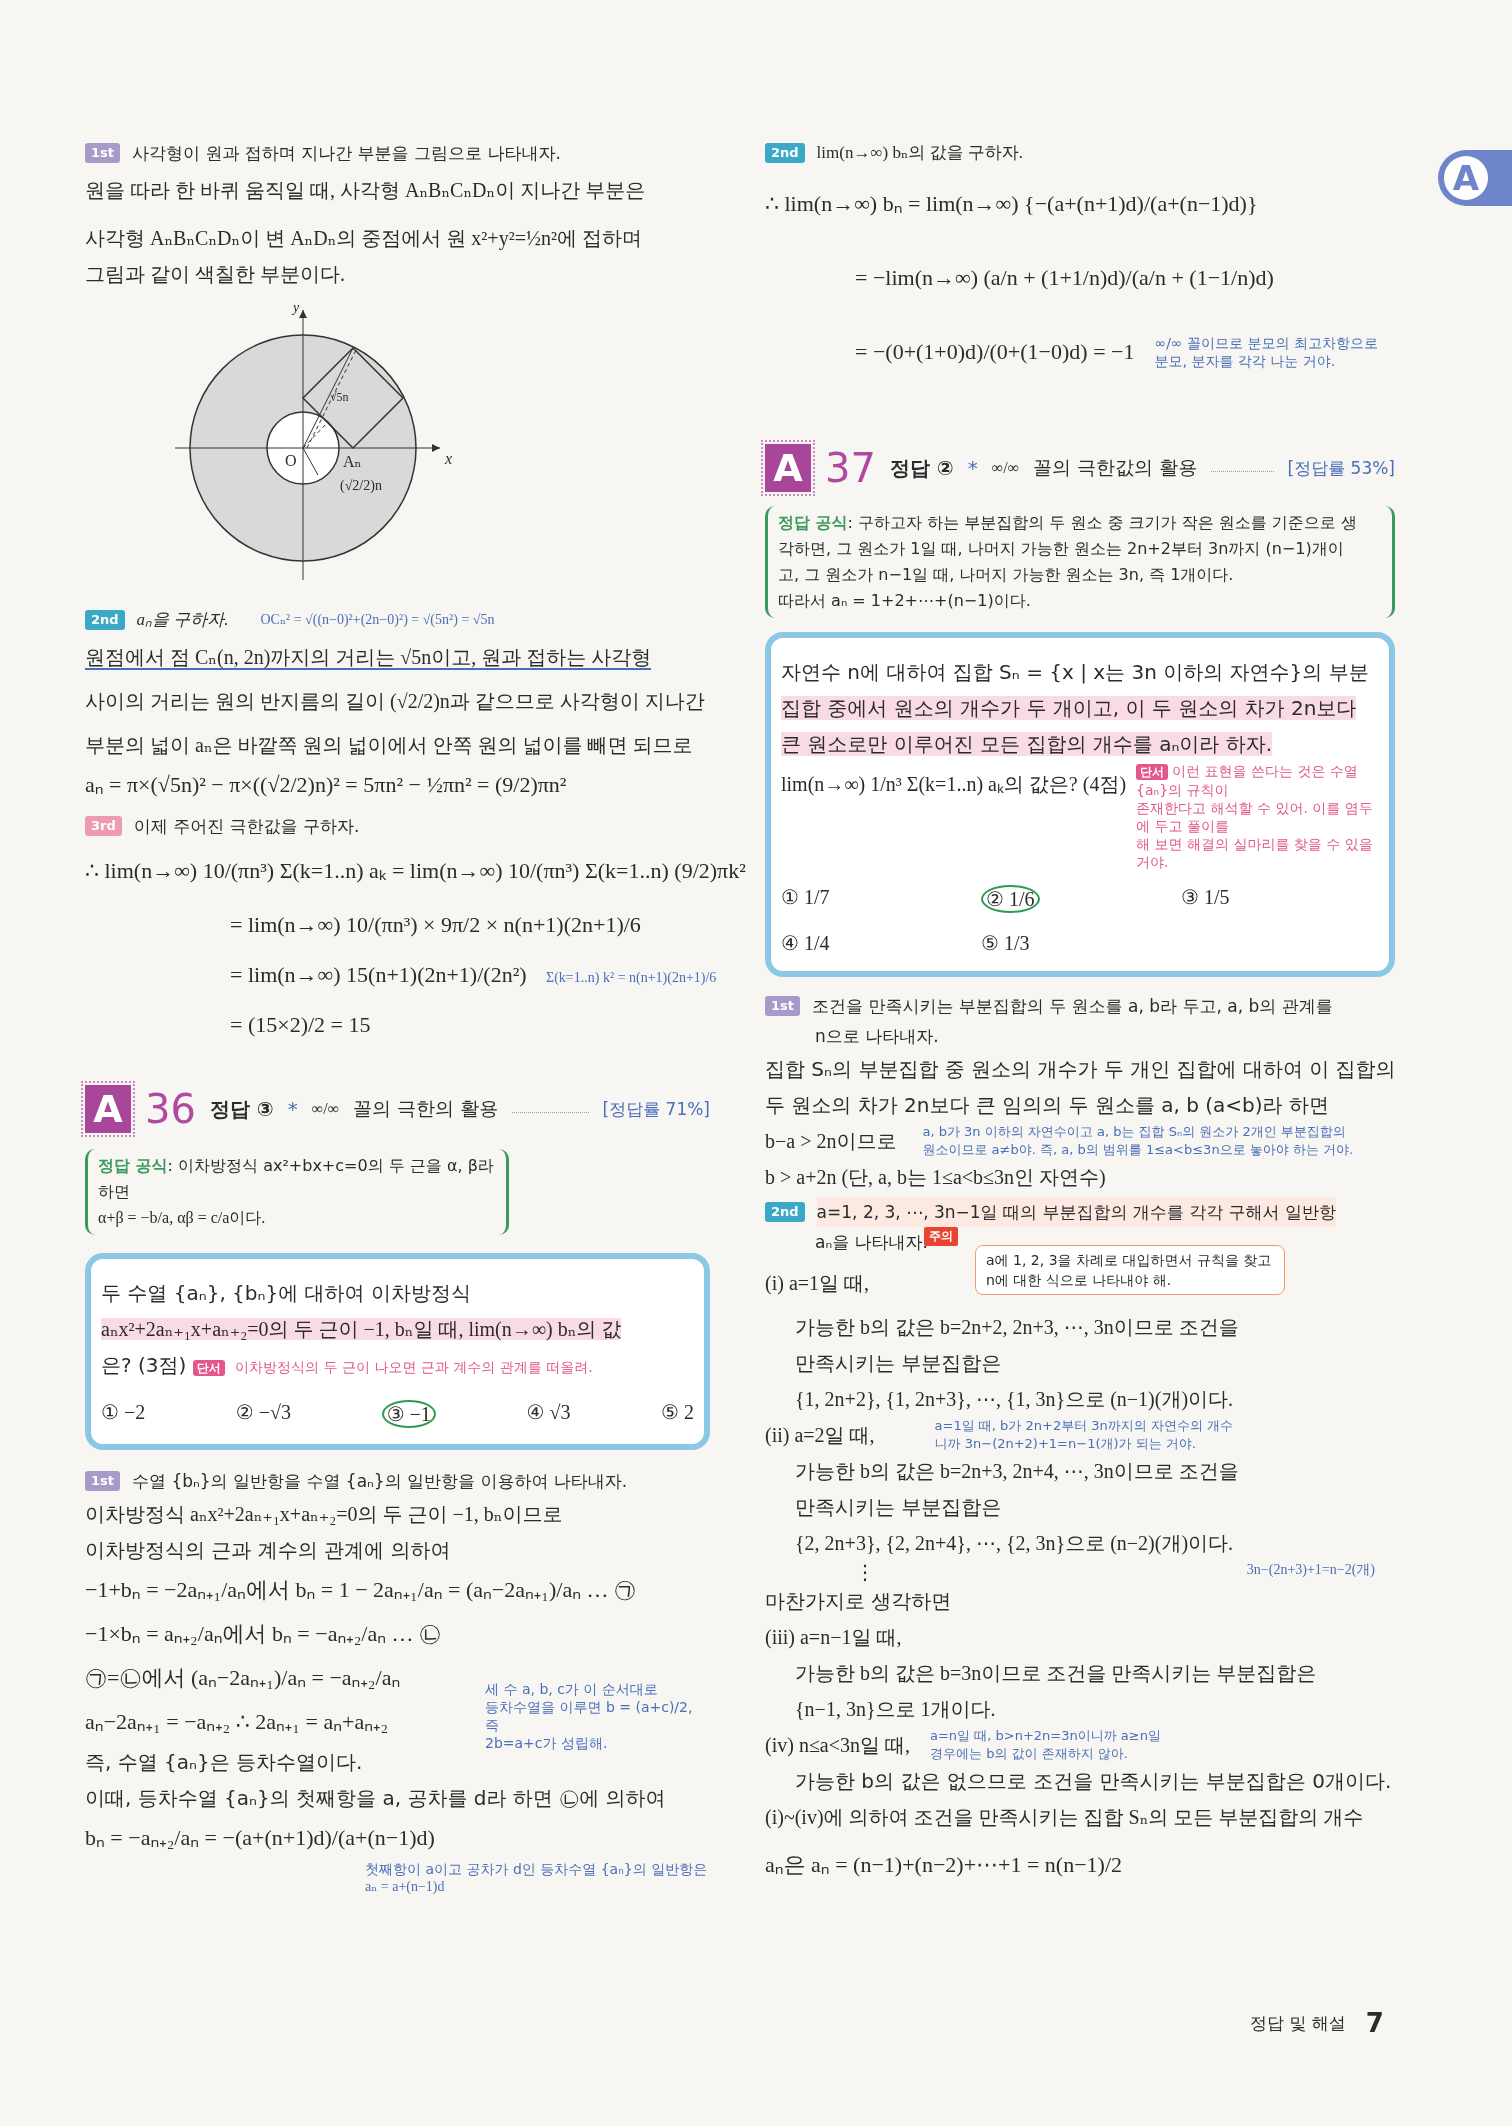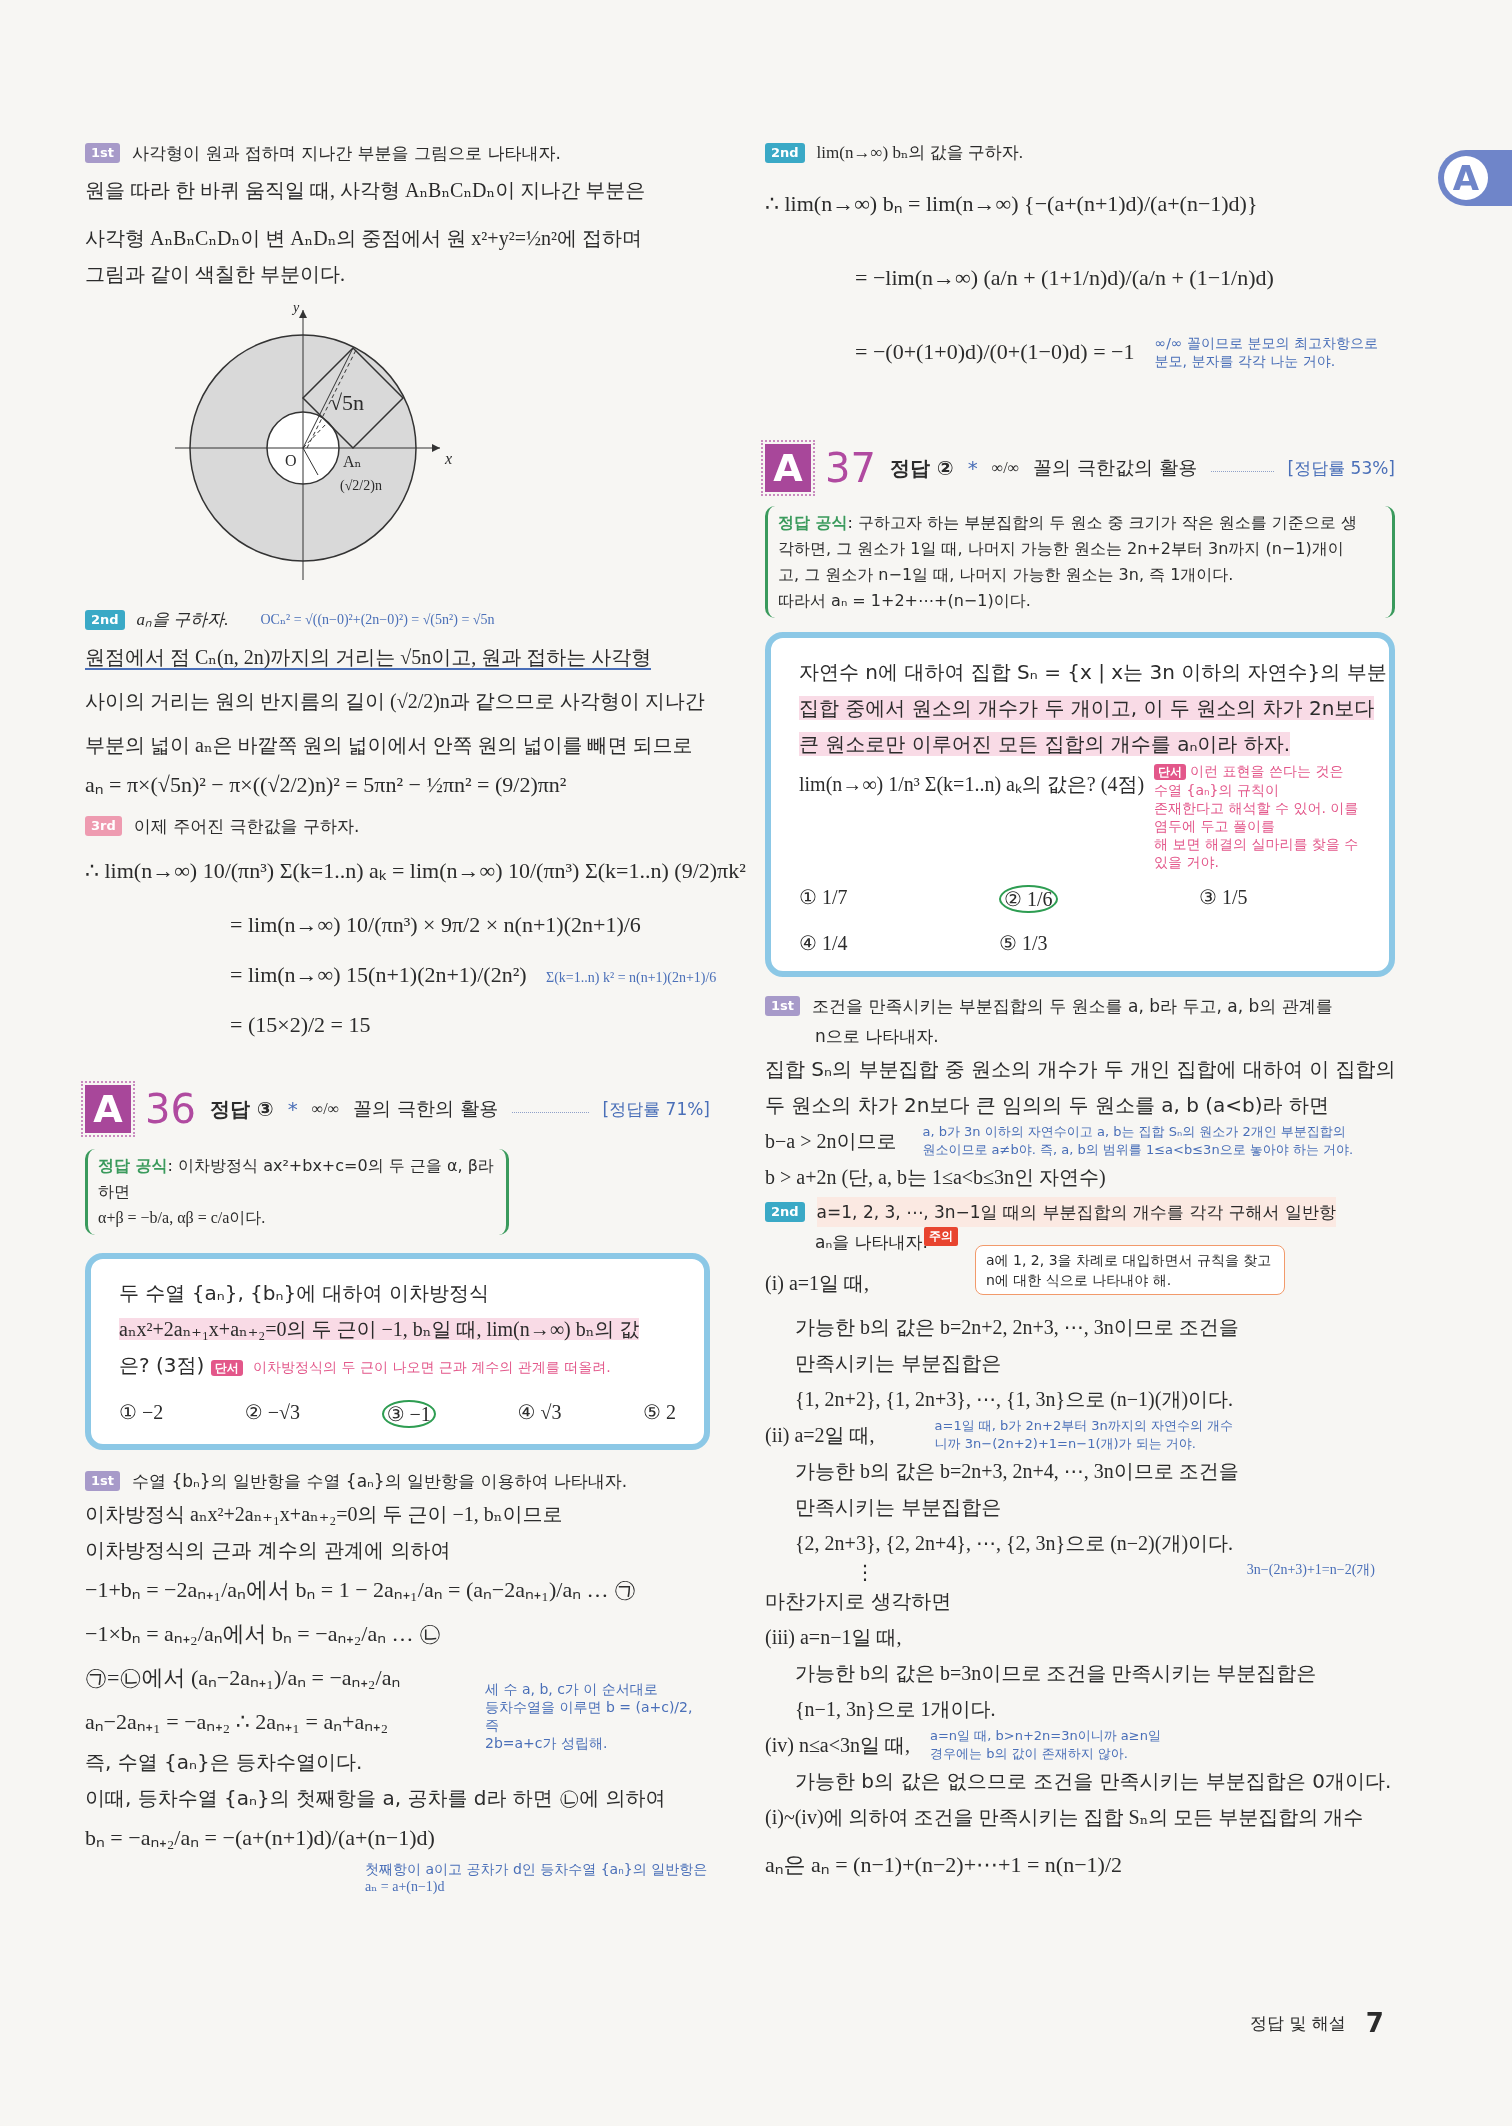--- a/index.html
+++ b/index.html
@@ -23,21 +23,21 @@
   .header { display: flex; align-items: center; gap: 14px; }
   .abox { width: 46px; height: 48px; background: #a8479a; color: #fff; font-weight: bold; font-size: 38px; display: flex; align-items: center; justify-content: center; outline: 2px dotted #c98bbf; outline-offset: 2px; }
   .qnum { color: #b04aa0; font-size: 40px; line-height: 48px; }
   .ans { font-size: 20px; font-weight: bold; }
   .star { color: #4a6fb8; font-size: 20px; }
   .topic { font-size: 19px; }
   .dots { flex: 1; border-bottom: 1px dotted #8fa0c8; height: 1px; margin-top: 6px; }
   .rate { color: #4a6fb8; font-size: 17px; }
   .formula { border-left: 3px solid #3a9a5c; border-right: 3px solid #3a9a5c; border-radius: 10px; padding: 4px 10px; font-size: 16px; line-height: 26px; }
   .formula b { color: #3a9a5c; }
-  .qbox { border: 6px solid #8cc8e6; border-radius: 18px; background: #fff; padding: 16px 28px; }
+  .qbox { border: 6px solid #8cc8e6; border-radius: 18px; background: #fff; padding: 16px 10px; }
   .choices { display: flex; flex-wrap: wrap; font-family: "Liberation Serif", serif; font-size: 20px; }
   .circle-mark { display: inline-block; border: 2px solid #2e9d52; border-radius: 50%; padding: 0 3px; }
   .ann { position: absolute; }
   .tip { border: 1.5px solid #f29a6b; border-radius: 8px; padding: 4px 10px; font-size: 14px; line-height: 20px; background: #fff; }
   .warn { background: #e8442f; color: #fff; font-size: 12px; font-weight: bold; padding: 1px 5px; border-radius: 2px; }
   .dan { background: #e3578a; color:#fff; font-size:12px; font-weight:bold; padding:1px 4px; border-radius:3px; margin-right:4px; }
   #corner { position: absolute; left: 1438px; top: 150px; width: 80px; height: 56px; background: #6f85c9; border-radius: 28px 0 0 28px; }
   #corner .c { position: absolute; left: 6px; top: 6px; width: 44px; height: 44px; border-radius: 50%; background: #fff; color: #6f85c9; font-weight: bold; font-size: 34px; display: flex; align-items: center; justify-content: center; }
   #footer { position: absolute; left: 1250px; top: 2008px; display: flex; align-items: center; gap: 20px; }
   #footer .ft { font-size: 17px; }
@@ -70,21 +70,21 @@
       <polygon points="268,148 218,98 268,48 318,98" fill="none" stroke="#333" stroke-width="1.5"></polygon>
       <line x1="218" y1="148" x2="268" y2="48" stroke="#333" stroke-width="1"></line>
       <line x1="218" y1="148" x2="268" y2="48" stroke="#333" stroke-width="1" stroke-dasharray="4,3" transform="translate(4,0)"></line>
       <line x1="218" y1="148" x2="233" y2="175" stroke="#333" stroke-width="1"></line>
       <line x1="218" y1="148" x2="243" y2="122" stroke="#333" stroke-width="1" stroke-dasharray="4,3"></line>
     </svg>
     <span class="ann it" style="left:208px;top:0;font-size:14px">y</span>
     <span class="ann it" style="left:360px;top:150px;font-size:16px">x</span>
     <span class="ann serif" style="left:200px;top:152px;font-size:16px">O</span>
     <span class="ann serif" style="left:258px;top:152px;font-size:16px">Aₙ</span>
-    <span class="ann serif" style="left:245px;top:90px;font-size:22px">√5n</span>
+    <span class="ann serif" style="left:245px;top:90px;font-size:12px">√5n</span>
     <span class="ann serif" style="left:255px;top:178px;font-size:14px">(√2/2)n</span>
   </div>
 
   <div class="step" style="margin-top:10px">
     <span class="badge b2">2nd</span>
     <span class="it">aₙ을 구하자.</span>
     <span class="note-blue serif" style="margin-left:20px">OCₙ² = √((n−0)²+(2n−0)²) = √(5n²) = √5n</span>
   </div>
   <div class="line serif" style="margin-top:4px"><span class="u-blue">원점에서 점 Cₙ(n, 2n)까지의 거리는 √5n이고, 원과 접하는 사각형</span></div>
   <div class="line serif" style="margin-top:8px">사이의 거리는 원의 반지름의 길이 (√2/2)n과 같으므로 사각형이 지나간</div>

